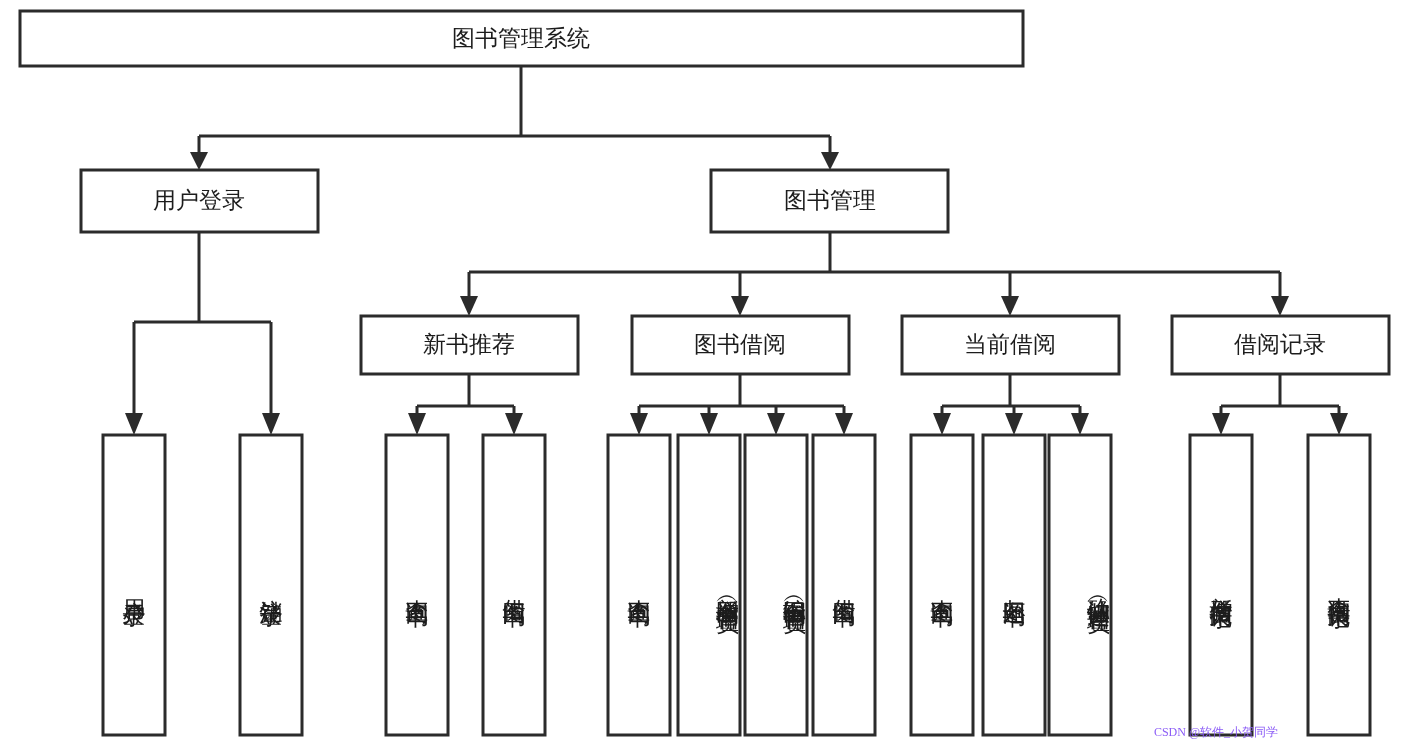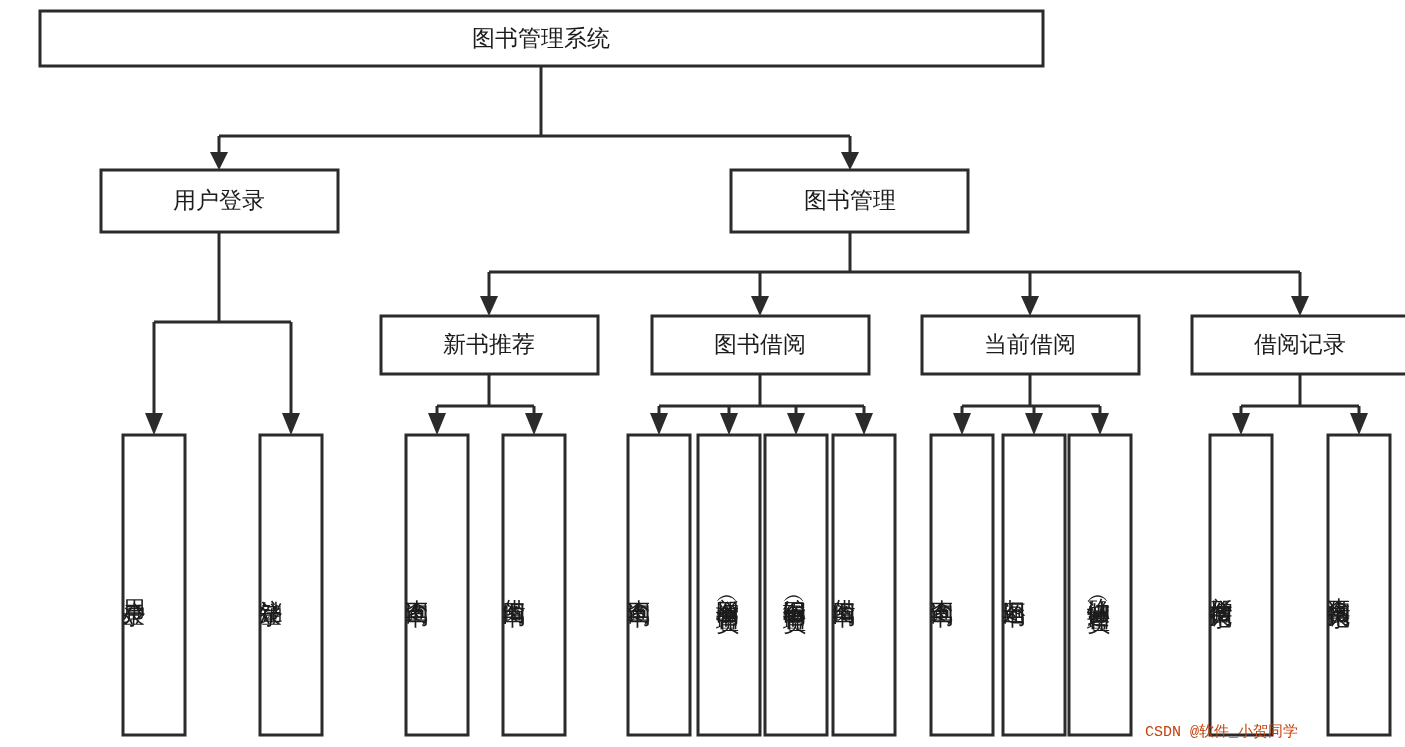--- a/index.html
+++ b/index.html
@@ -12,21 +12,20 @@
     height: 747px;
     font-family: "Liberation Sans", "DejaVu Sans", sans-serif;
     position: relative;
     overflow: hidden;
   }
   #diagram-root {
     position: absolute;
     left: 0; top: 0;
     width: 1286px;
     height: 747px;
-    padding-left: 20px;
   }
   svg.flow {
     display: block;
     width: 1405px;
     height: 747px;
   }
   .node-rect {
     fill: #ffffff;
     stroke: #2b2b2b;
     stroke-width: 3;
@@ -59,23 +58,23 @@
     display: flex;
     align-items: center;
     justify-content: center;
     white-space: nowrap;
     pointer-events: none;
   }
   #watermark {
     position: absolute;
     right: 8px;
     bottom: 6px;
-    font-family: Liberation Mono, monospace;
-    font-size: 15px;
-    color: #c2410c;
+    font-family: Liberation Serif, serif;
+    font-size: 12px;
+    color: #8b5cf6;
     white-space: nowrap;
   }
 </style>
 </head>
 <body>
 
 <div id="diagram-root">
 
   <svg class="flow" viewBox="0 0 1405 747" xmlns="http://www.w3.org/2000/svg">
 

